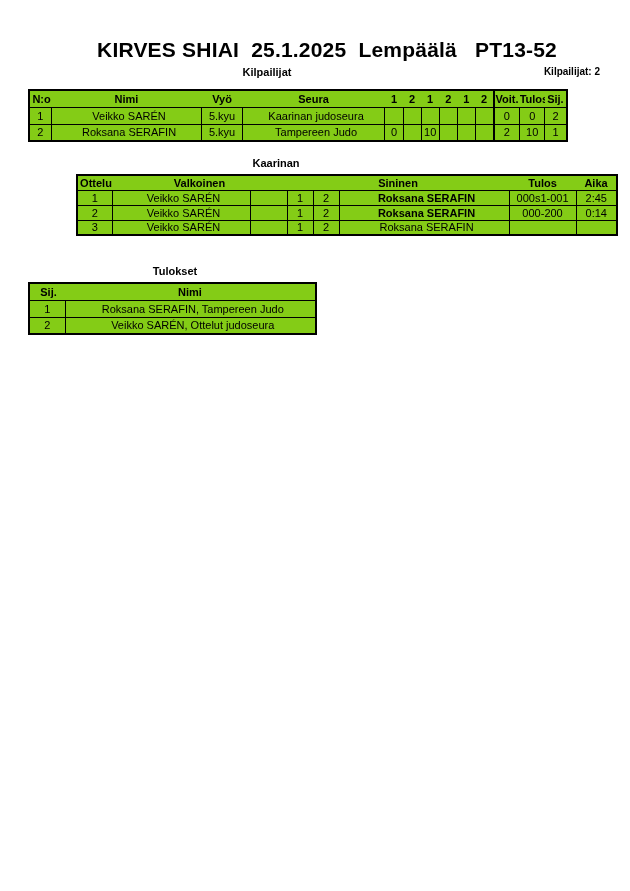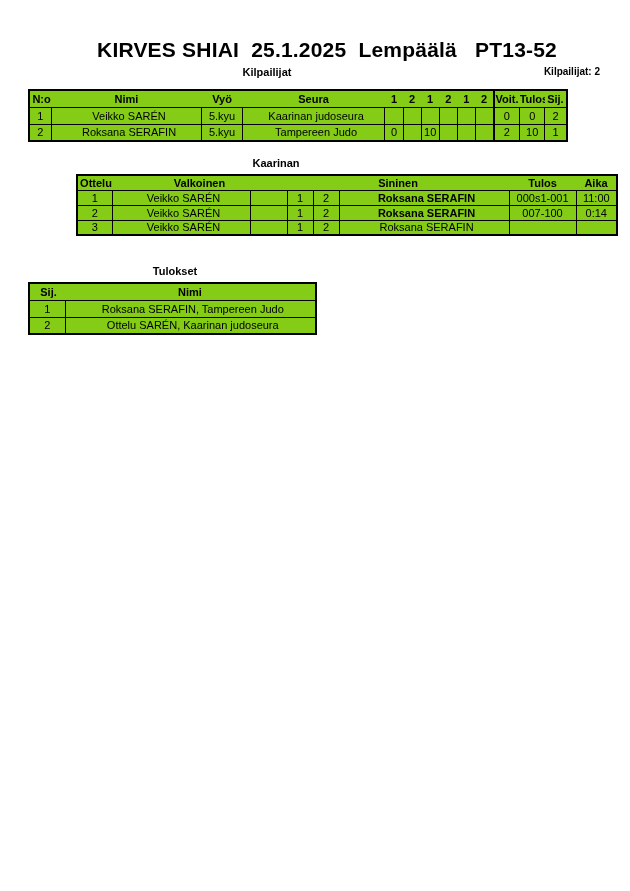--- a/index.html
+++ b/index.html
@@ -174,30 +174,30 @@
       <th>Aika</th>
     </tr>
     <tr>
       <td class="c">1</td>
       <td class="al">Veikko SARÉN</td>
       <td class="c"></td>
       <td class="c">1</td>
       <td class="c">2</td>
       <td class="al win">Roksana SERAFIN</td>
       <td class="c">000s1-001</td>
-      <td class="c">11:00</td>
+      <td class="c">2:45</td>
     </tr>
     <tr>
       <td class="c">2</td>
       <td class="al">Veikko SARÉN</td>
       <td class="c"></td>
       <td class="c">1</td>
       <td class="c">2</td>
       <td class="al win">Roksana SERAFIN</td>
-      <td class="c">007-100</td>
+      <td class="c">000-200</td>
       <td class="c">0:14</td>
     </tr>
     <tr>
       <td class="c">3</td>
       <td class="al">Veikko SARÉN</td>
       <td class="c"></td>
       <td class="c">1</td>
       <td class="c">2</td>
       <td class="al">Roksana SERAFIN</td>
       <td class="c"></td>
@@ -217,18 +217,18 @@
         <tr>
       <th class="al">Sij.</th>
       <th>Nimi</th>
     </tr>
     <tr>
       <td class="c">1</td>
       <td class="al">Roksana SERAFIN, Tampereen Judo</td>
     </tr>
     <tr>
       <td class="c">2</td>
-      <td class="al">Ottelu SARÉN, Kaarinan judoseura</td>
+      <td class="al">Veikko SARÉN, Ottelut judoseura</td>
     </tr>
   </tbody>
     </table>
 
 </div>
 
 </body></html>

